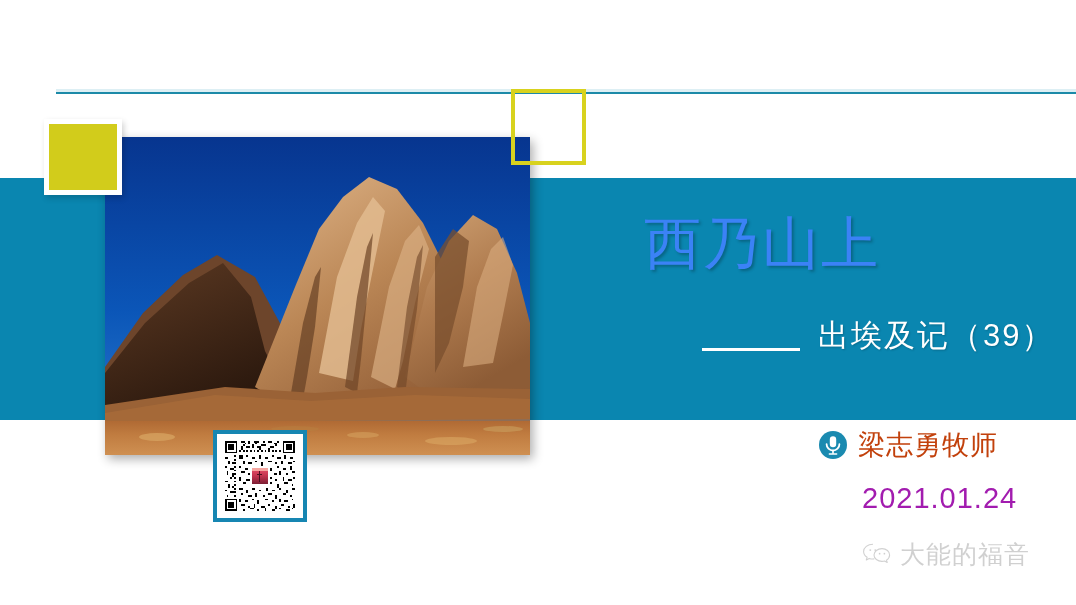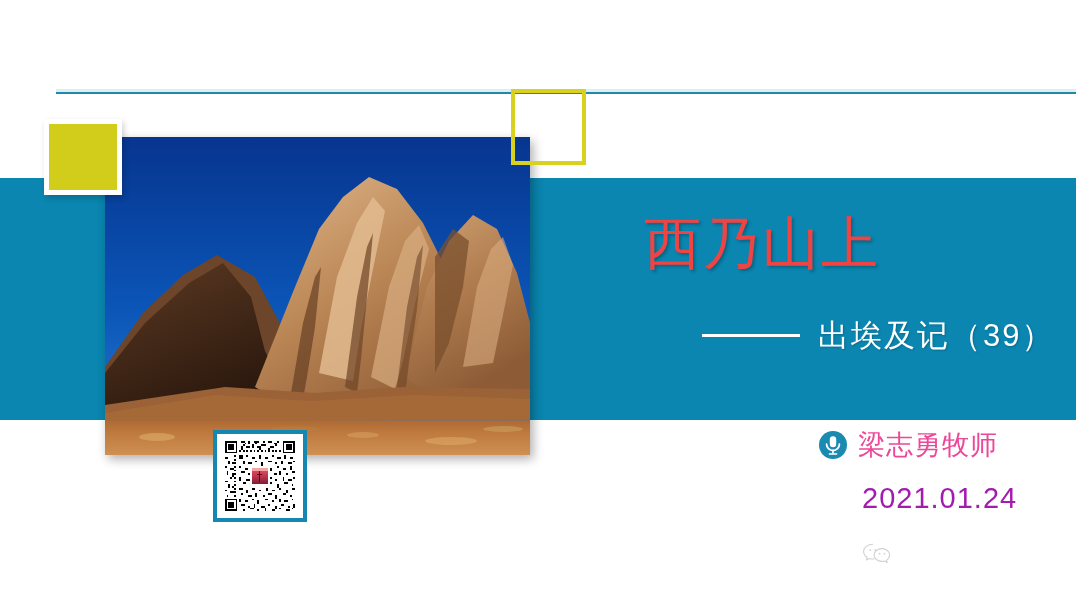--- a/index.html
+++ b/index.html
@@ -98,30 +98,30 @@
 
   
   .title {
     position: absolute;
     left: 644px;
     top: 215px;
     font-size: 57px;
     line-height: 1;
     letter-spacing: 2px;
     font-weight: 400;
-    color: #ef4444;
+    color: #3b82f6;
     text-shadow: 2px 2px 3px rgba(0,0,0,0.25);
     white-space: nowrap;
   }
   .subtitle-row {
     position: absolute;
     left: 702px;
     top: 320px;
     display: flex;
-    align-items: center;
+    align-items: flex-end;
     gap: 18px;
     white-space: nowrap;
   }
   .sub-dash {
     width: 98px;
     height: 3px;
     background: #ffffff;
     flex: none;
   }
   .subtitle {
@@ -143,21 +143,21 @@
   }
   .mic-icon {
     width: 30px;
     height: 30px;
     flex: none;
   }
   .mic-icon svg { display: block; width: 100%; height: 100%; }
   .speaker-name {
     font-size: 27px;
     line-height: 1;
-    color: #ec4899;
+    color: #c2410c;
     letter-spacing: 1px;
   }
   .date {
     position: absolute;
     left: 862px;
     top: 484px;
     font-size: 29px;
     line-height: 1;
     color: #a21caf;
     letter-spacing: 1px;
@@ -483,15 +483,16 @@
     <span class="wm-logo">
       <svg viewBox="0 0 30 26">
         <path d="M11 3.2 C5.6 3.2 1.6 6.6 1.6 10.6 c0 2.3 1.4 4.4 3.5 5.7 l-0.8 2.6 2.9-1.5 c1.2 0.4 2.5 0.6 3.8 0.6 0.4 0 0.8 0 1.2-0.1" fill="none" stroke="#9b9b9b" stroke-width="1.1" stroke-linejoin="round"></path>
         <circle cx="8.3" cy="9.1" r="0.95" fill="#9b9b9b"></circle>
         <circle cx="13.3" cy="9.1" r="0.95" fill="#9b9b9b"></circle>
         <path d="M20 7.6 c-4.4 0-8 2.9-8 6.4 0 3.5 3.6 6.4 8 6.4 0.9 0 1.8-0.1 2.6-0.4 l2.6 1.4 -0.7-2.3 c1.9-1.2 3.1-3 3.1-5.1 0-3.5-3.2-6.4-7.6-6.4z" fill="none" stroke="#9b9b9b" stroke-width="1.1" stroke-linejoin="round"></path>
         <circle cx="17.6" cy="12.7" r="0.85" fill="#9b9b9b"></circle>
         <circle cx="22.4" cy="12.7" r="0.85" fill="#9b9b9b"></circle>
       </svg>
     </span>
+    <span class="wm-text">大能的福音</span>
   </div>
 
 </div>
 
 </body></html>

